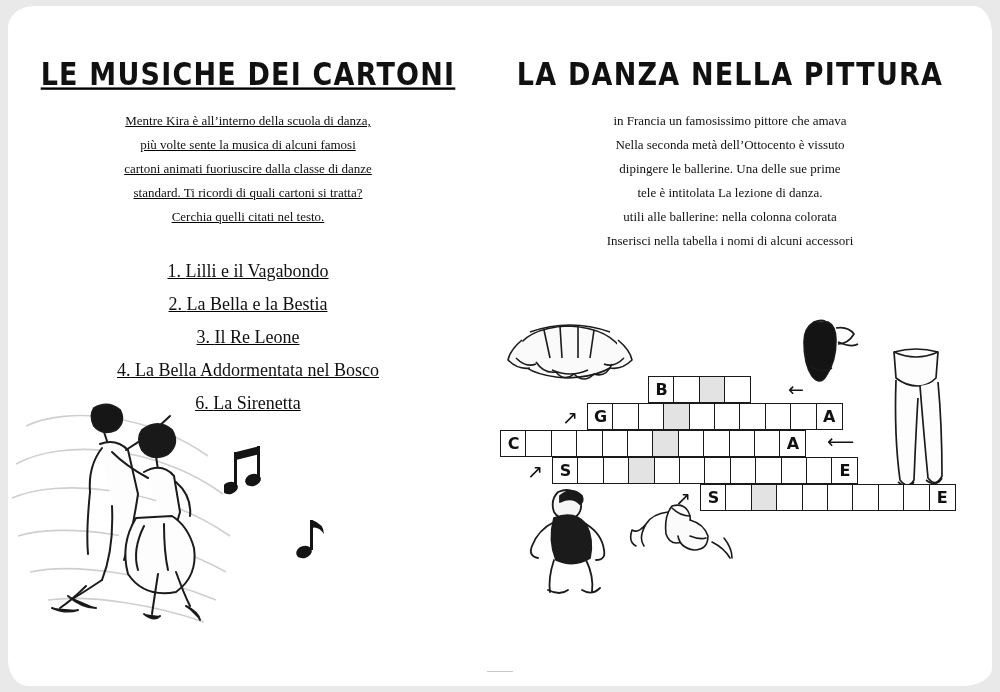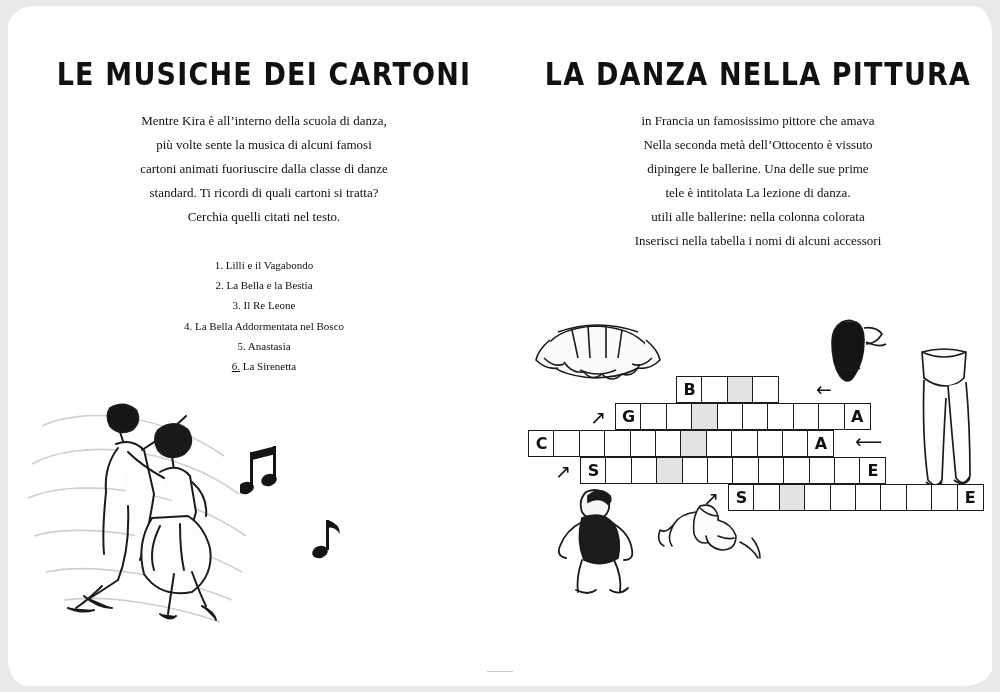--- a/index.html
+++ b/index.html
@@ -29,22 +29,22 @@
     background: #ffffff;
     border-radius: 26px 18px 30px 20px / 22px 28px 18px 26px;
     box-shadow: 0 0 0 0 #fff;
   }
   .col {
     position: absolute;
     top: 0;
     width: 460px;
     height: 680px;
   }
-  .col.left { left: 26px; }
-  .col.right { left: 520px; }
+  .col.left { left: 10px; text-decoration: underline; }
+  .col.right { left: 492px; }
 
   h1.title {
     margin: 0;
     padding-top: 42px;
     text-align: center;
     font-family: "DejaVu Sans", sans-serif;
     font-weight: 700;
     font-size: 27px;
     letter-spacing: 1.2px;
     color: #111;
@@ -58,21 +58,21 @@
     font-size: 13px;
     line-height: 1.85;
     color: #101010;
   }
   .intro .it { }
 
   .answers {
     margin: 26px auto 0 auto;
     width: 400px;
     text-align: center;
-    font-size: 11px;
+    font-size: 18px;
     line-height: 1.83;
     color: #101010;
   }
   .answers .item { white-space: nowrap; }
   .answers .item.marked .num { text-decoration: underline; }
 
   
   #crossword {
     position: absolute;
     left: 0;
@@ -150,24 +150,20 @@
           <span>La Bella e la Bestia</span>
         </div>
         <div class="item">
           <span class="num">3.</span>
           <span>Il Re Leone</span>
         </div>
         <div class="item">
           <span class="num">4.</span>
           <span>La Bella Addormentata nel Bosco</span>
         </div>
-        <div class="item">
-          <span class="num">5.</span>
-          <span>Anastasia</span>
-        </div>
         <div class="item marked">
           <span class="num">6.</span>
           <span>La Sirenetta</span>
         </div>
       </div>
 
       <div class="illu" style="left:-10px; top:380px;">
         <svg width="300" height="260" viewBox="0 0 300 260" xmlns="http://www.w3.org/2000/svg">
           <g fill="none" stroke="#cfcfcf" stroke-width="1.6">
             <path d="M18 40 C 60 20, 140 28, 200 70"></path>

